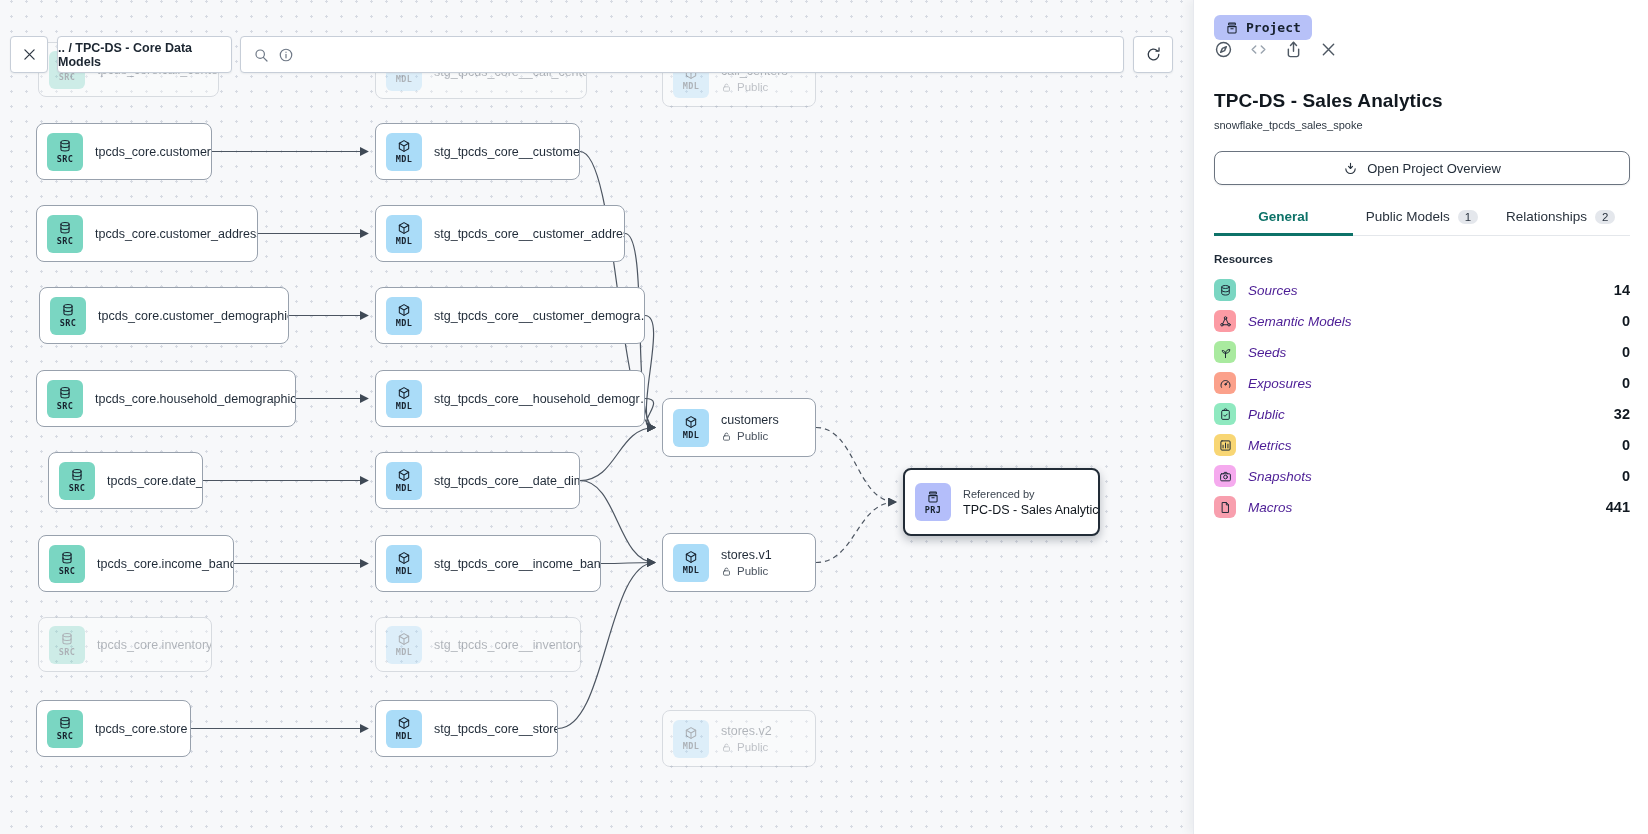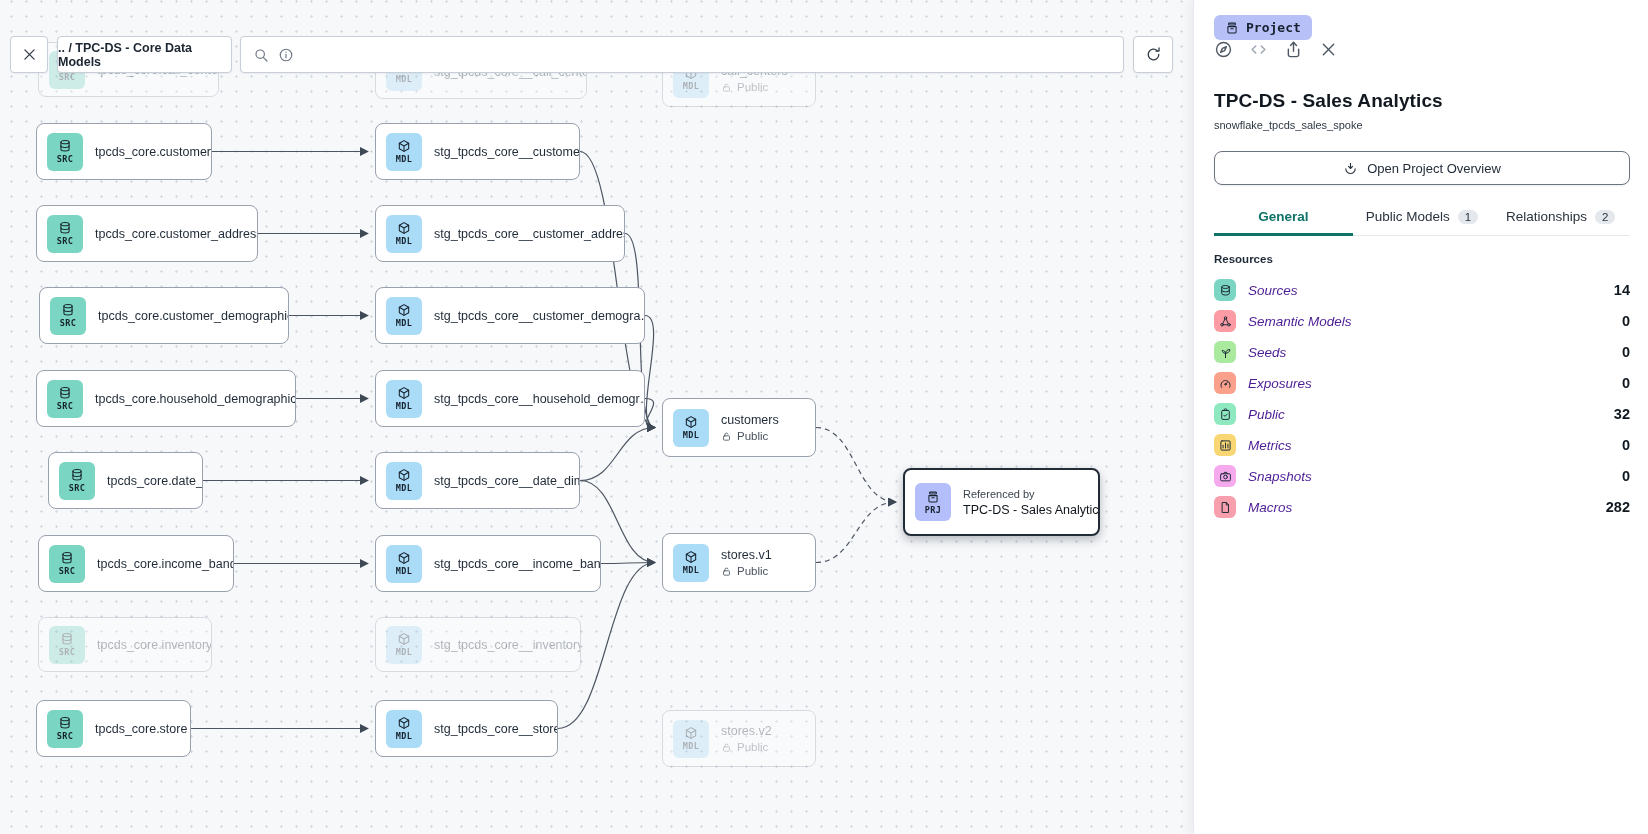--- a/index.html
+++ b/index.html
@@ -641,17 +641,17 @@
         <div class="rrow">
           <span class="chip" style="background:#f89fae">
             <span class="bicon">
               <svg viewBox="0 0 24 24" fill="none" stroke="currentColor" stroke-width="1.8" stroke-linecap="round" stroke-linejoin="round">
                 <path d="M6.5 2.8h7l4 4v14.4h-11z"></path>
                 <path d="M13.5 2.8v4.4h4"></path>
               </svg>
             </span>
           </span>
           <span class="rlabel">Macros</span>
-          <span class="rcount">282</span>
+          <span class="rcount">441</span>
         </div>
       </div>
   </div>
 </div>
 
 </body></html>

